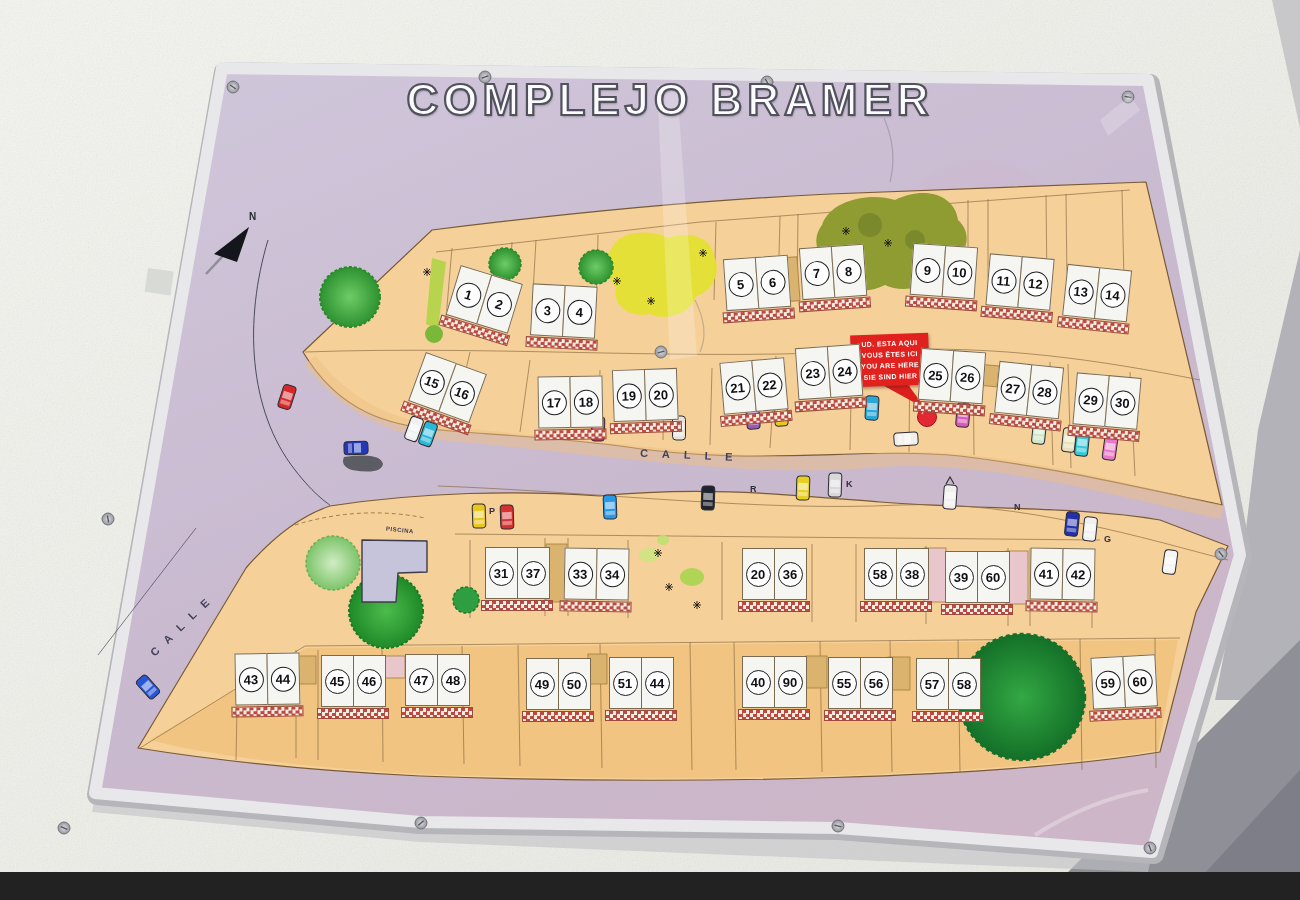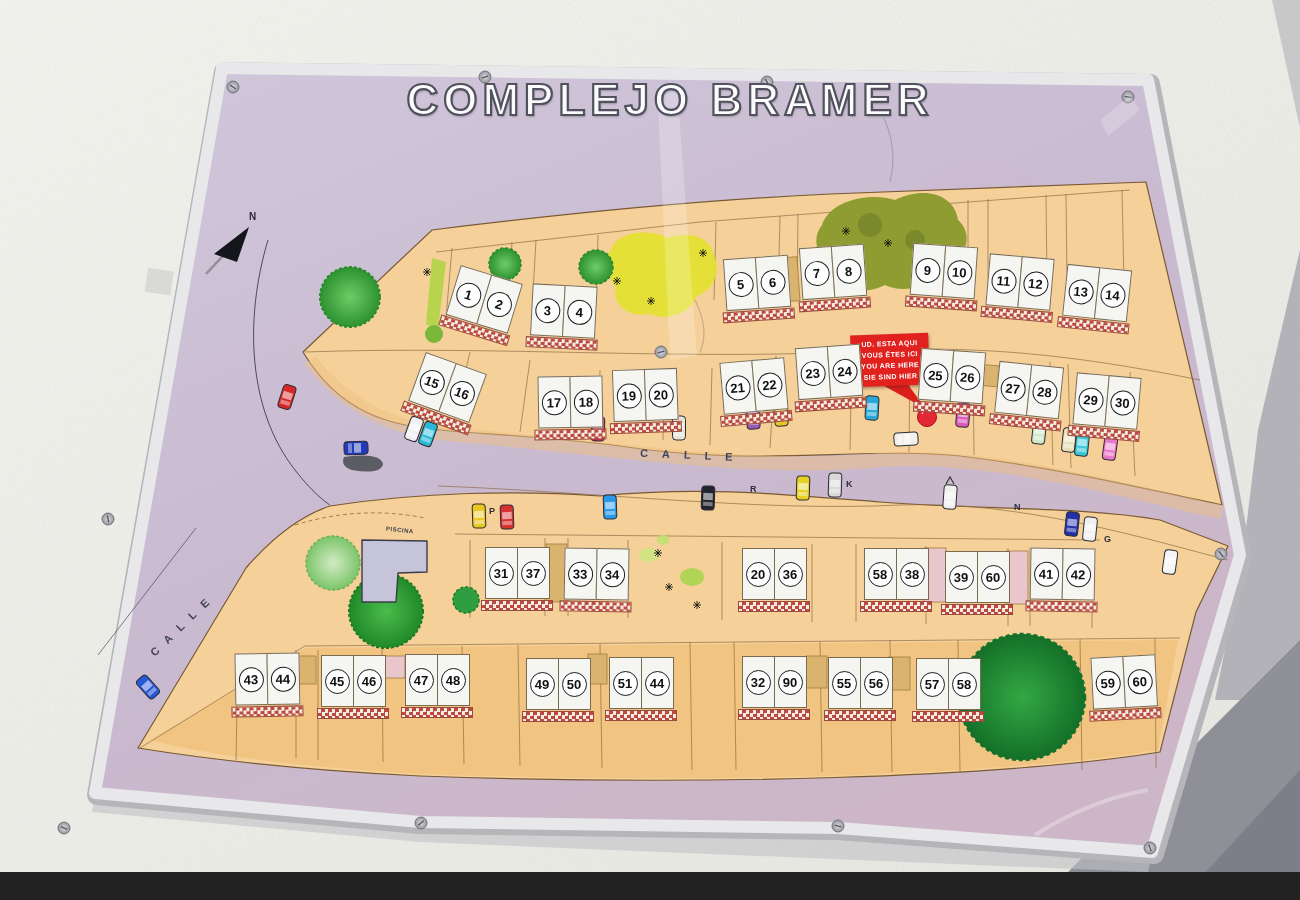--- a/index.html
+++ b/index.html
@@ -588,21 +588,21 @@
         </div>
         <div class="cell">
           <span class="num">44</span>
         </div>
       </div>
       <div class="checker"></div>
     </div>
 <div class="pair" style="left:738px;top:656px">
       <div class="cells">
         <div class="cell">
-          <span class="num">32</span>
+          <span class="num">40</span>
         </div>
         <div class="cell">
           <span class="num">90</span>
         </div>
       </div>
       <div class="checker"></div>
     </div>
 <div class="pair" style="left:824px;top:657px">
       <div class="cells">
         <div class="cell">

